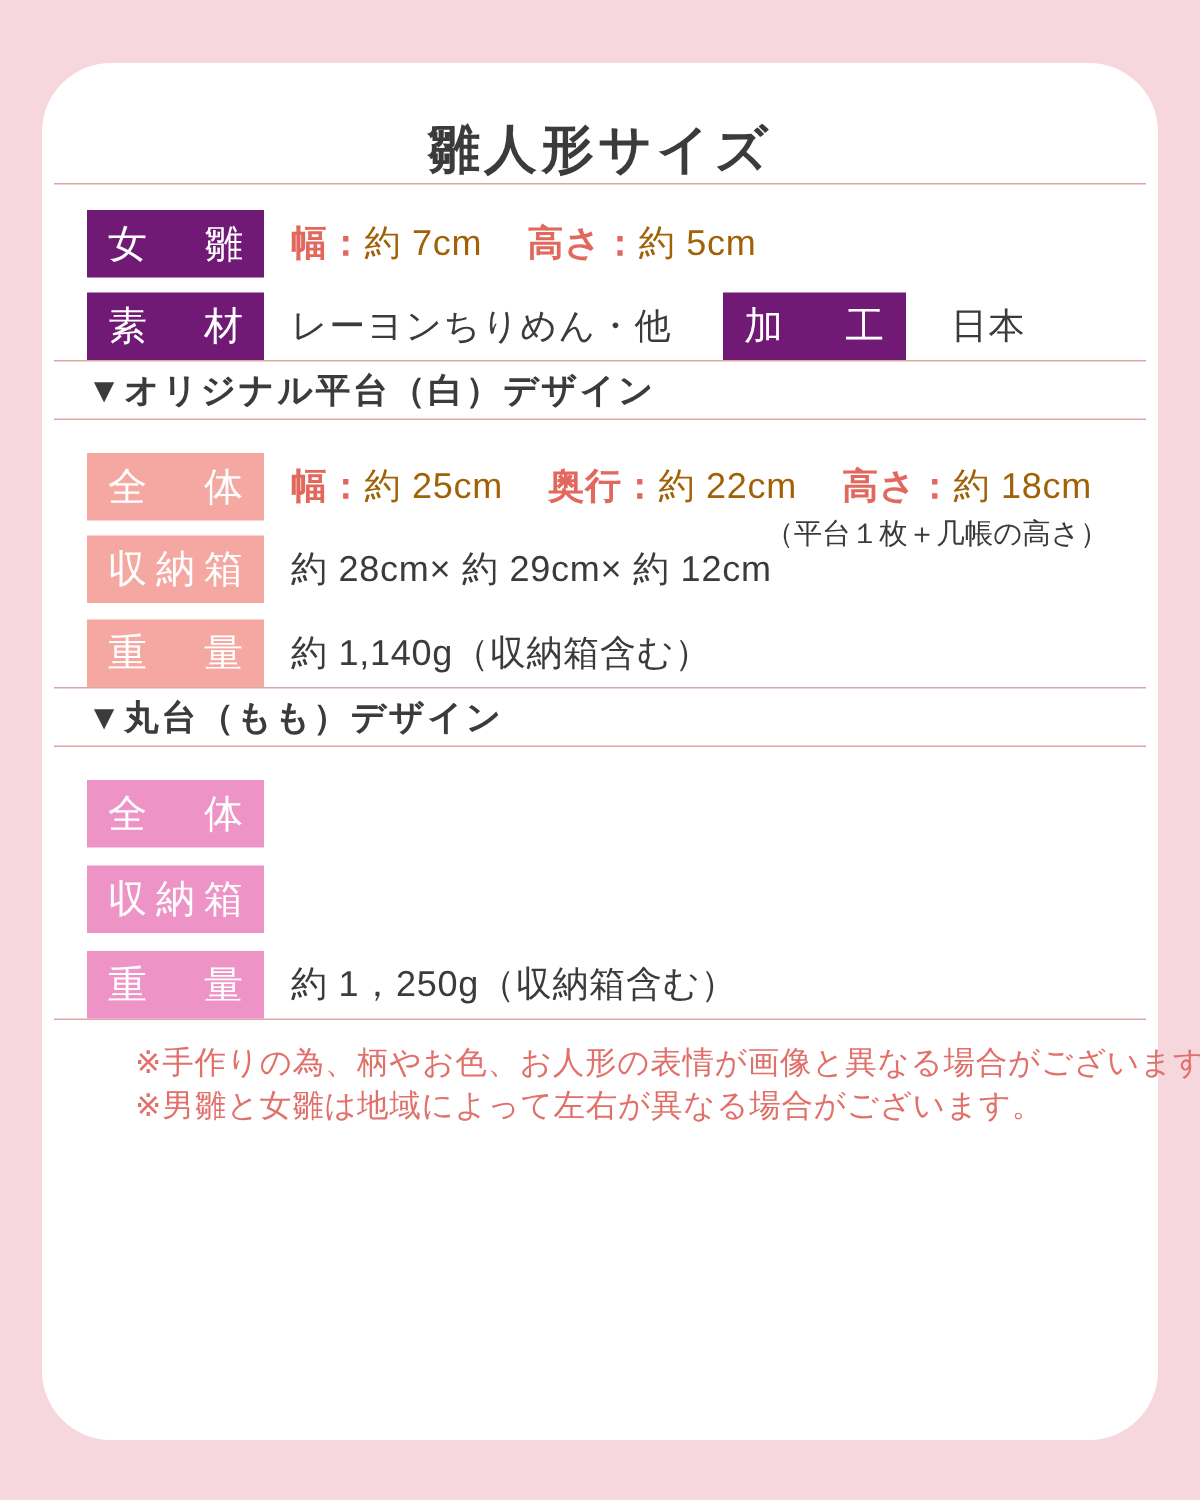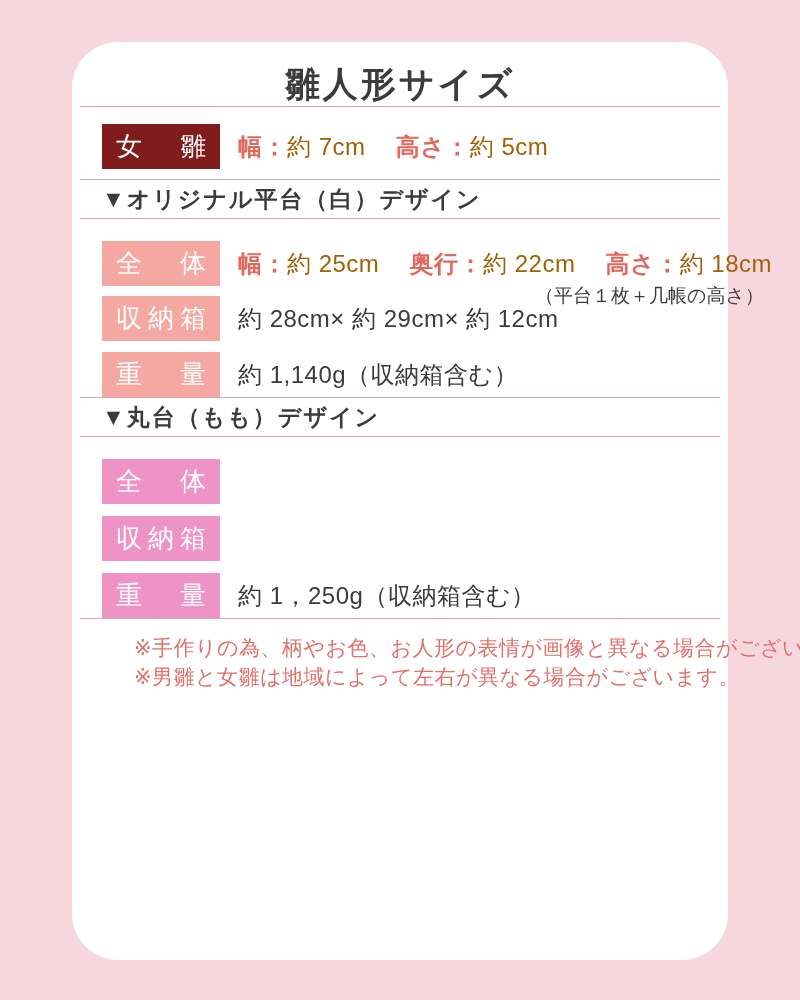--- a/index.html
+++ b/index.html
@@ -6,25 +6,25 @@
   body {
     width:800px; height:1000px;
     background:#f7d7de;
     font-family:"Liberation Sans","DejaVu Sans",sans-serif;
     color:#3b3b3b;
     overflow:hidden;
   }
   .card {
     position:relative;
     margin:42px auto 12px;
-    width:656px; height:918px;
+    width:744px; height:918px;
     background:#ffffff;
     border-radius:46px;
     box-sizing:border-box;
-    padding-top:20px;
+    padding-top:36px;
   }
   h1.title {
     margin:0; text-align:center;
     font-size:35px; line-height:44px; font-weight:bold;
     letter-spacing:3px; color:#3b3b3b;
   }
   hr.divider {
     border:none; border-top:1.5px solid #dba7a5;
     margin:0 8px; padding:0;
   }
@@ -47,37 +47,37 @@
   .mt17{margin-top:17px;} .mt10{margin-top:10px;} .mt22{margin-top:22px;}
   .mt11{margin-top:11px;} .mt12{margin-top:12px;}
   .badge {
     flex:0 0 auto;
     width:118px; height:45px; box-sizing:border-box;
     padding:0 14px;
     color:#ffffff; font-size:26px; line-height:45px;
     text-align:justify; text-align-last:justify;
     white-space:nowrap; overflow:hidden;
   }
-  .badge-rose   { background:#7f1d1d; }
+  .badge-rose   { background:#701a75; }
   .badge-salmon { background:#f5a8a2; }
   .badge-pink   { background:#ee93c5; }
   .badge-inline { width:122px; margin-left:34px; }
   .row-content {
     margin-left:18px; font-size:24px; line-height:45px;
     white-space:nowrap; letter-spacing:0.5px;
   }
   .row-content.with-note { position:relative; width:546px; }
   .dim { display:inline-block; margin-right:23px; }
   .dim:last-child { margin-right:0; }
   .dim-label { font-weight:bold; }
   .s12 .dim-label { color:#e2685e; }
   .s3  .dim-label { color:#ea6474; }
   .dim-value { color:#a16207; }
   .subnote {
-    position:absolute; top:43px; right:20px;
+    position:absolute; top:43px; right:1px;
     font-size:19px; line-height:24px; letter-spacing:0;
     color:#3b3b3b;
   }
   .material-row-content { display:flex; align-items:flex-start; }
   .plain-value { font-size:24px; line-height:45px; letter-spacing:1px; white-space:nowrap; }
   .country-value { margin-left:30px; }
   .footnotes { margin:14px 0 0 62px; }
   .footnote {
     font-size:21px; line-height:29px; letter-spacing:0.5px;
     color:#e1706b; white-space:nowrap;
@@ -94,20 +94,26 @@
 
   <div class="row mt17 s12">
     <div class="badge badge-rose">女雛</div>
     <div class="row-content">
       <span class="dim"><span class="dim-label">幅：</span><span class="dim-value">約 7cm</span></span>
       <span class="dim"><span class="dim-label">高さ：</span><span class="dim-value">約 5cm</span></span>
     </div>
   </div>
 
   <div class="row mt10 s12">
+    <div class="badge badge-rose">素材</div>
+    <div class="row-content material-row-content">
+      <span class="plain-value">レーヨンちりめん・他</span>
+      <span class="badge badge-rose badge-inline">加工</span>
+      <span class="plain-value country-value">日本</span>
+    </div>
   </div>
 
   <hr class="divider hr2">
 
   <h2 class="section-heading h2a">▼オリジナル平台（白）デザイン</h2>
 
   <hr class="divider hr3">
 
   <div class="row mt22 s12">
     <div class="badge badge-salmon">全体</div>

